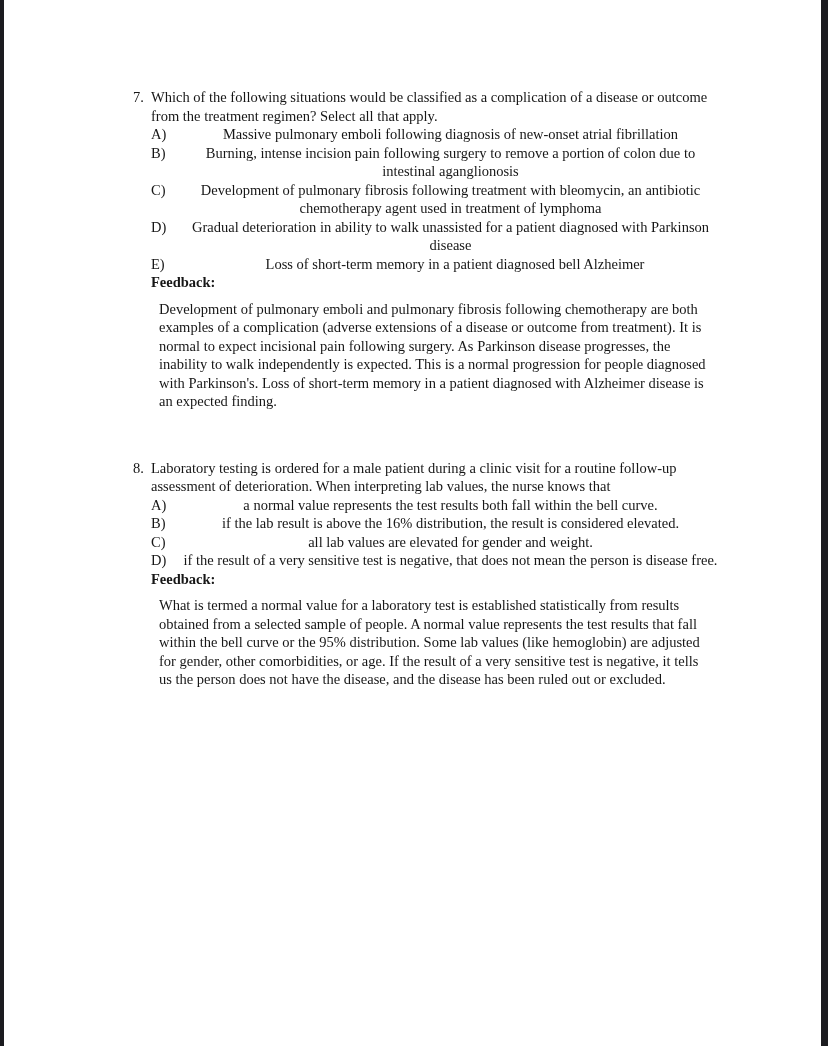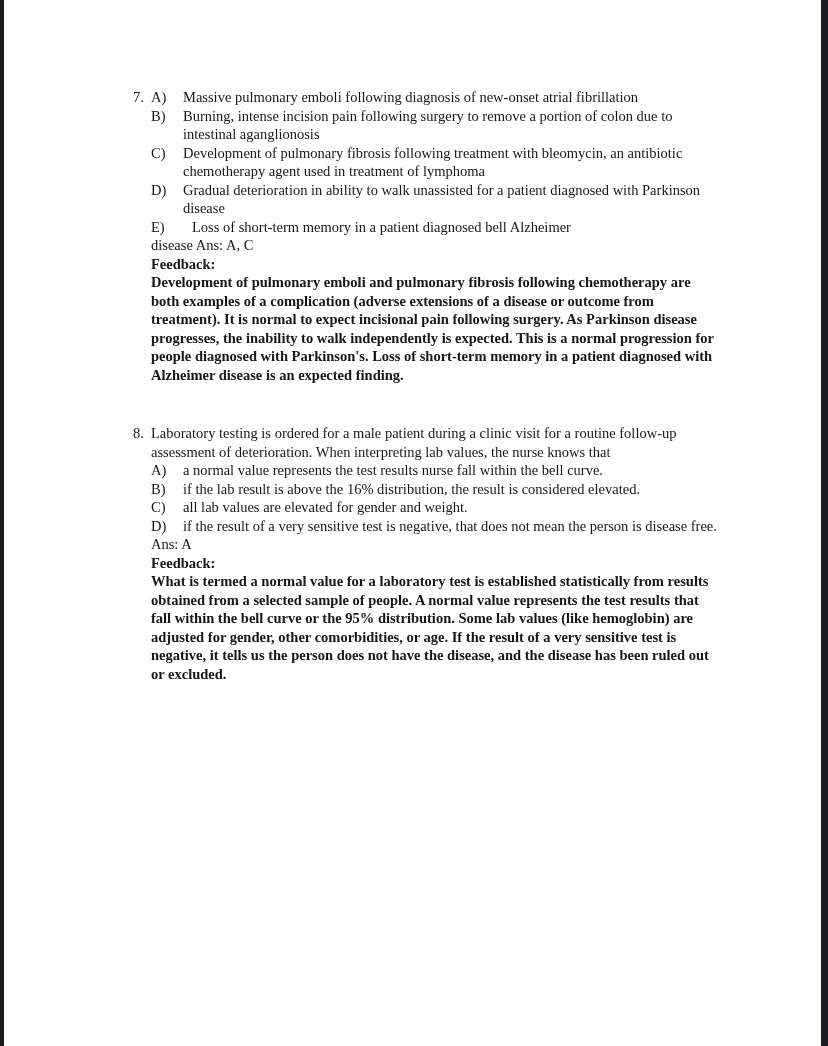--- a/index.html
+++ b/index.html
@@ -31,37 +31,38 @@
     grid-template-columns: 18px 1fr;
     align-items: start;
   }
   .qnum { display: block; }
   .stem { margin: 0; }
   .option-row {
     display: grid;
     grid-template-columns: 32px 1fr;
     align-items: start;
   }
-  .otext { display: block; }
+  .otext { display: block; text-align: center; }
   .otext.wide { padding-left: 9px; }
   .answer-line { margin: 0; }
   .feedback-label { font-weight: bold; }
-  .feedback-text { margin: 0; font-weight: bold; }
+  .feedback-text { margin: 8px; }
 </style>
 </head>
 <body>
 
 <div class="edge-bar left"></div>
 <div class="edge-bar right"></div>
 
 <div class="page-content" id="questions-root">
     <div class="question">
       <div class="qrow">
         <span class="qnum">7.</span>
         <div class="qbody">
+          <div class="stem">Which of the following situations would be classified as a complication of a disease or outcome from the treatment regimen? Select all that apply.</div>
           <div class="options">
             <div class="option-row">
               <span class="letter">A)</span>
               <span class="otext">Massive pulmonary emboli following diagnosis of new-onset atrial fibrillation</span>
             </div>
             <div class="option-row">
               <span class="letter">B)</span>
               <span class="otext">Burning, intense incision pain following surgery to remove a portion of colon due to intestinal aganglionosis</span>
             </div>
             <div class="option-row">
@@ -70,48 +71,46 @@
             </div>
             <div class="option-row">
               <span class="letter">D)</span>
               <span class="otext">Gradual deterioration in ability to walk unassisted for a patient diagnosed with Parkinson disease</span>
             </div>
             <div class="option-row">
               <span class="letter">E)</span>
               <span class="otext wide">Loss of short-term memory in a patient diagnosed bell Alzheimer</span>
             </div>
           </div>
-          <div class="answer-line">disease Ans: A, C</div>
           <div class="feedback-label">Feedback:</div>
           <div class="feedback-text">Development of pulmonary emboli and pulmonary fibrosis following chemotherapy are both examples of a complication (adverse extensions of a disease or outcome from treatment). It is normal to expect incisional pain following surgery. As Parkinson disease progresses, the inability to walk independently is expected. This is a normal progression for people diagnosed with Parkinson's. Loss of short-term memory in a patient diagnosed with Alzheimer disease is an expected finding.</div>
         </div>
       </div>
     </div>
     <div class="question">
       <div class="qrow">
         <span class="qnum">8.</span>
         <div class="qbody">
           <div class="stem">Laboratory testing is ordered for a male patient during a clinic visit for a routine follow-up assessment of deterioration. When interpreting lab values, the nurse knows that</div>
           <div class="options">
             <div class="option-row">
               <span class="letter">A)</span>
-              <span class="otext">a normal value represents the test results nurse fall within the bell curve.</span>
+              <span class="otext">a normal value represents the test results both fall within the bell curve.</span>
             </div>
             <div class="option-row">
               <span class="letter">B)</span>
               <span class="otext">if the lab result is above the 16% distribution, the result is considered elevated.</span>
             </div>
             <div class="option-row">
               <span class="letter">C)</span>
               <span class="otext">all lab values are elevated for gender and weight.</span>
             </div>
             <div class="option-row">
               <span class="letter">D)</span>
               <span class="otext">if the result of a very sensitive test is negative, that does not mean the person is disease free.</span>
             </div>
           </div>
-          <div class="answer-line">Ans: A</div>
           <div class="feedback-label">Feedback:</div>
           <div class="feedback-text">What is termed a normal value for a laboratory test is established statistically from results obtained from a selected sample of people. A normal value represents the test results that fall within the bell curve or the 95% distribution. Some lab values (like hemoglobin) are adjusted for gender, other comorbidities, or age. If the result of a very sensitive test is negative, it tells us the person does not have the disease, and the disease has been ruled out or excluded.</div>
         </div>
       </div>
     </div>
   </div>
 
 </body></html>

